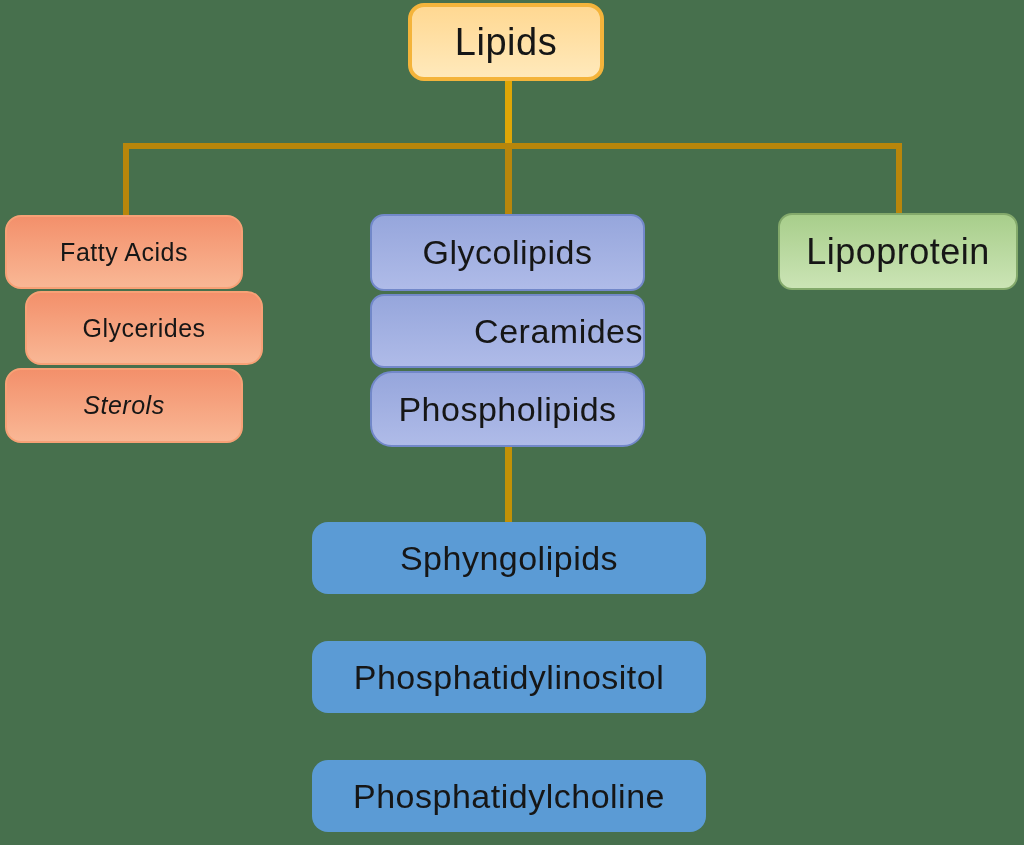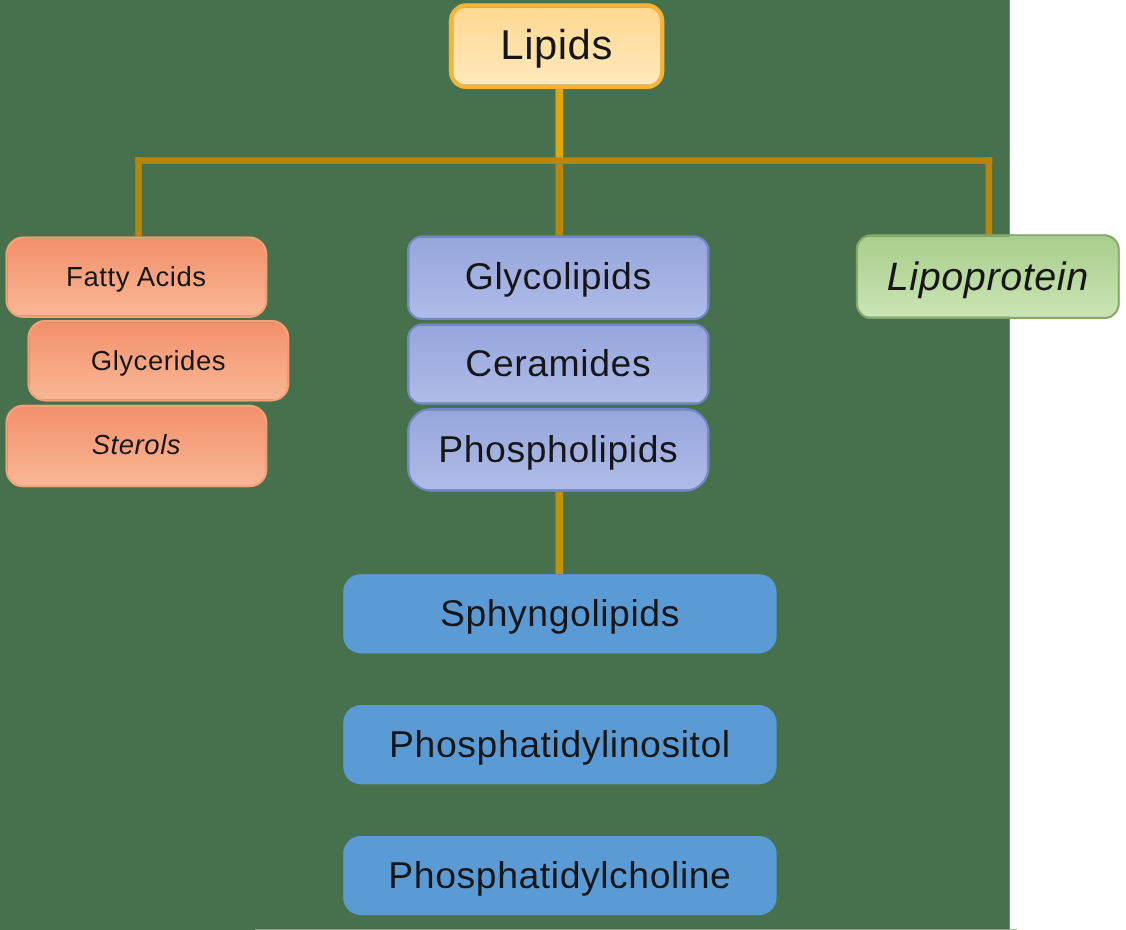--- a/index.html
+++ b/index.html
@@ -4,21 +4,21 @@
 <style>
   html, body {
     margin: 0;
     padding: 0;
     width: 1024px;
     height: 845px;
     overflow: hidden;
   }
   .stage {
     position: relative;
-    width: 918px;
+    width: 1024px;
     height: 845px;
     background: #47704D;
     font-family: "Liberation Sans", "DejaVu Sans", sans-serif;
     color: #161616;
   }
   .connector {
     position: absolute;
     background: #B8860B;
   }
   .connector.bright { background: #DFA606; }
@@ -58,31 +58,30 @@
 
   
   .node.peri {
     left: 370px; width: 275px;
     background: linear-gradient(180deg, #96A6DC 0%, #AFBBE8 100%);
     border: 2px solid #7288C9;
     border-radius: 14px;
     font-size: 34px;
   }
   .node.peri.r0 { top: 214px; height: 77px; justify-content: center; }
-  .node.peri.r1 { top: 294px; height: 74px; }
+  .node.peri.r1 { top: 294px; height: 74px; justify-content: flex-end; }
   .node.peri.r2 { top: 371px; height: 76px; border-radius: 22px; }
 
   
   .node.green {
     left: 778px; top: 213px; width: 240px; height: 77px;
     background: linear-gradient(180deg, #A8CE8B 0%, #CBE4B5 100%);
     border: 2px solid #83A96B;
     border-radius: 14px;
     font-size: 36px;
-    font-style: italic;
   }
 
   
   .subgroup {
     position: absolute;
     left: 312px; top: 522px; width: 394px; height: 310px;
     display: flex;
     flex-direction: column;
     gap: 47px;
   }

